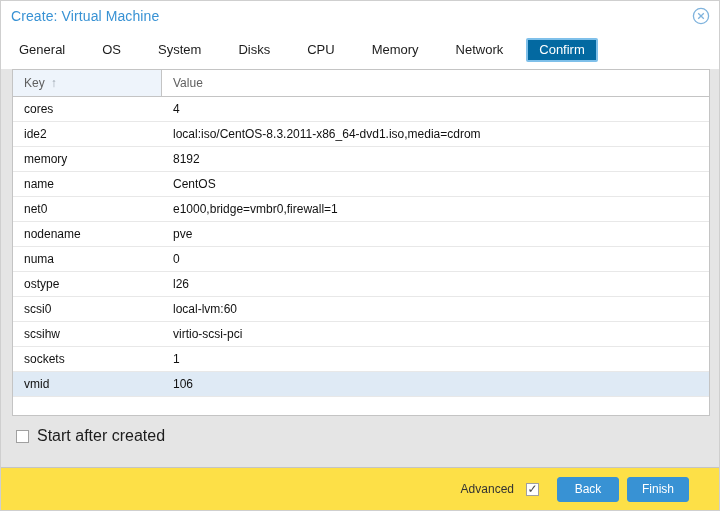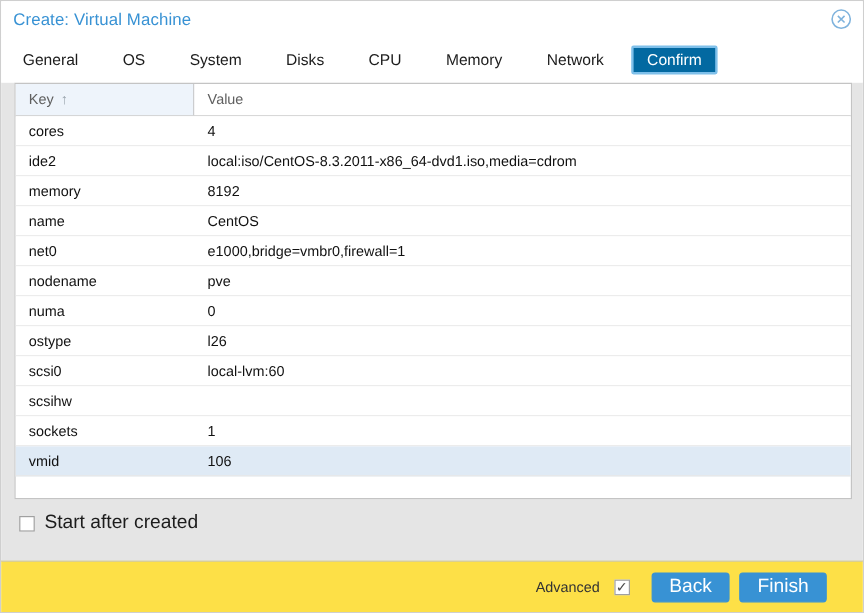--- a/index.html
+++ b/index.html
@@ -204,21 +204,21 @@
   }
   .adv-cb { margin-right: 10px; }
   .btn {
     box-sizing: border-box;
     min-width: 62px;
     height: 25px;
     background: #3892d4;
     color: #ffffff;
     border: 1px solid #3892d4;
     border-radius: 3px;
-    font-size: 16px;
+    font-size: 12px;
     font-family: "Liberation Sans", sans-serif;
     display: inline-flex;
     align-items: center;
     justify-content: center;
     padding: 0 14px;
     cursor: pointer;
   }
 </style>
 </head>
 <body>
@@ -291,20 +291,21 @@
         <div class="row">
           <div class="cell key">ostype</div>
           <div class="cell value">l26</div>
         </div>
         <div class="row">
           <div class="cell key">scsi0</div>
           <div class="cell value">local-lvm:60</div>
         </div>
         <div class="row">
           <div class="cell key">scsihw</div>
+          <div class="cell value">virtio-scsi-pci</div>
         </div>
         <div class="row">
           <div class="cell key">sockets</div>
           <div class="cell value">1</div>
         </div>
         <div class="row selected">
           <div class="cell key">vmid</div>
           <div class="cell value">106</div>
         </div>
       </div>

